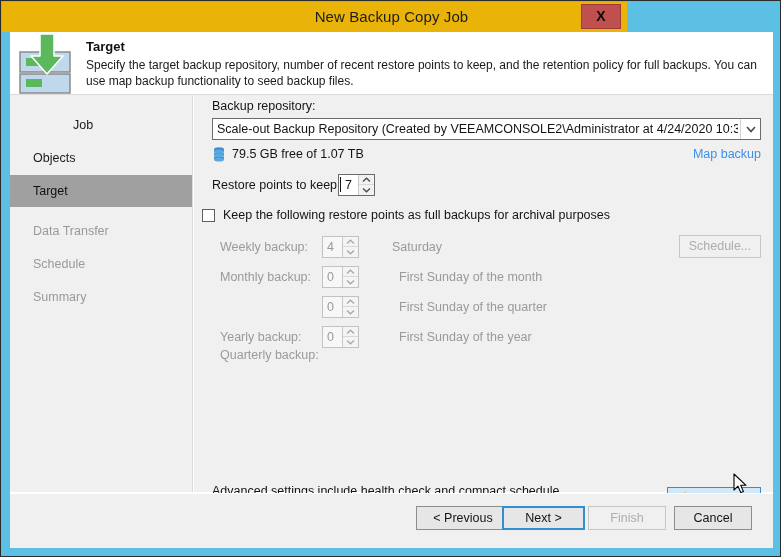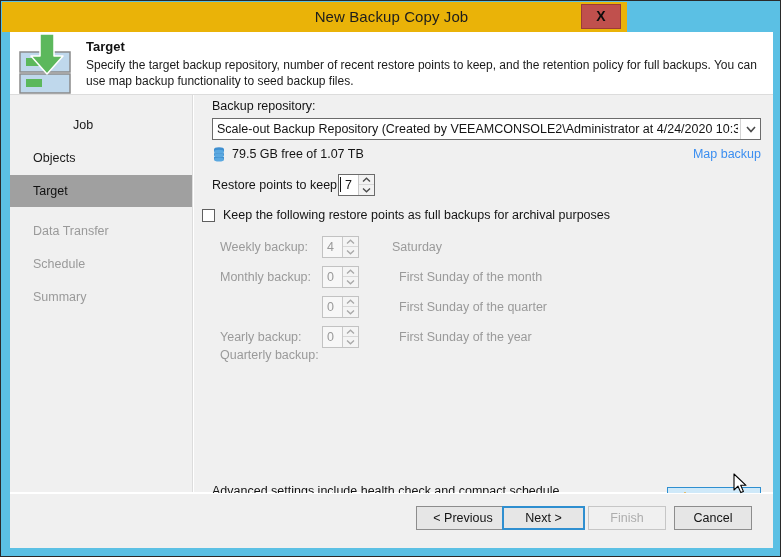--- a/index.html
+++ b/index.html
@@ -465,20 +465,21 @@
           </div>
           <div class="spin-dn">
             <svg width="9" height="6" viewBox="0 0 9 6">
                 <path d="M1 1.5 L4.5 4.8 L8 1.5" fill="none" stroke="#a8a8a8" stroke-width="1.3"></path>
               </svg>
           </div>
         </div>
       </div>
       <div class="lbl dim" style="left:205px; top:235px;">First Sunday of the year</div>
 
+      <div class="btn disabled" style="left:485px; top:140px; width:82px; height:23px;">Schedule...</div>
 
       <div class="adv-text">Advanced settings include health check and compact schedule, notifications settings, and automated post-job activity options.</div>
       <div class="btn hover" style="left:473px; top:392px; width:94px; height:24px; padding-left:18px;">
         <span class="gear-icon">
           <svg width="16" height="16" viewBox="0 0 16 16">
             <g fill="#f0a830">
               <rect x="7" y="0.3" width="2" height="3.4"></rect>
               <rect x="7" y="12.3" width="2" height="3.4"></rect>
               <rect x="0.3" y="7" width="3.4" height="2"></rect>
               <rect x="12.3" y="7" width="3.4" height="2"></rect>

